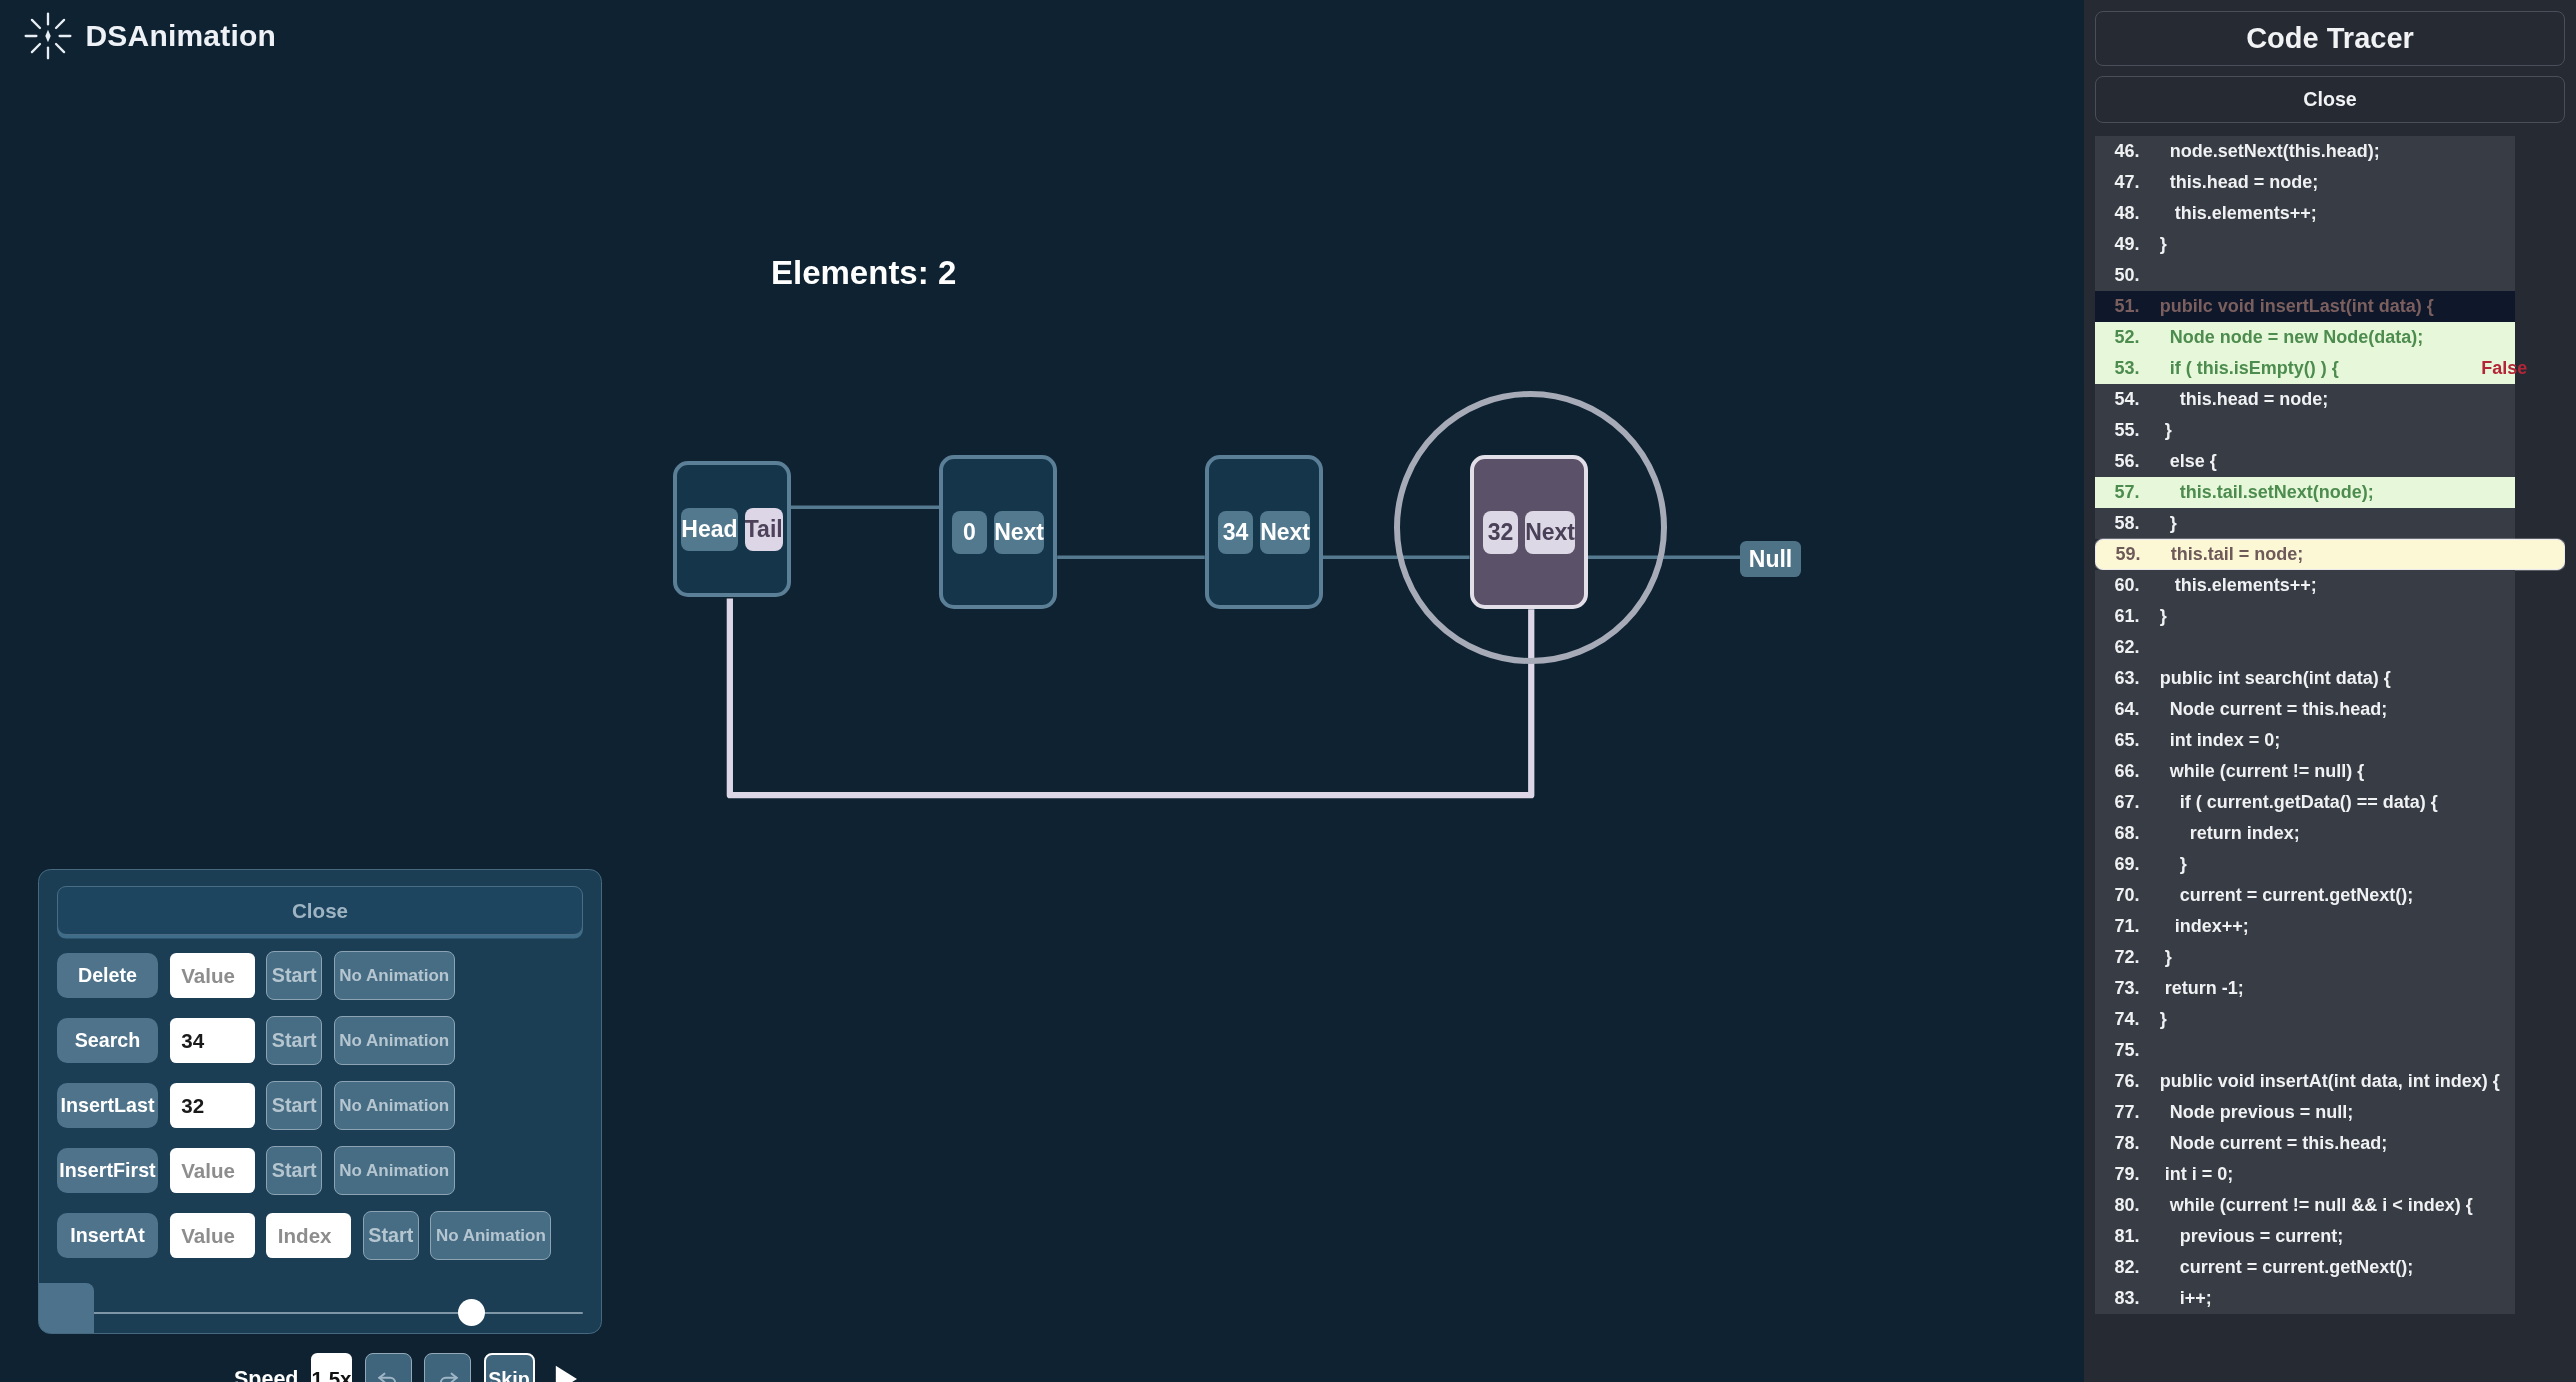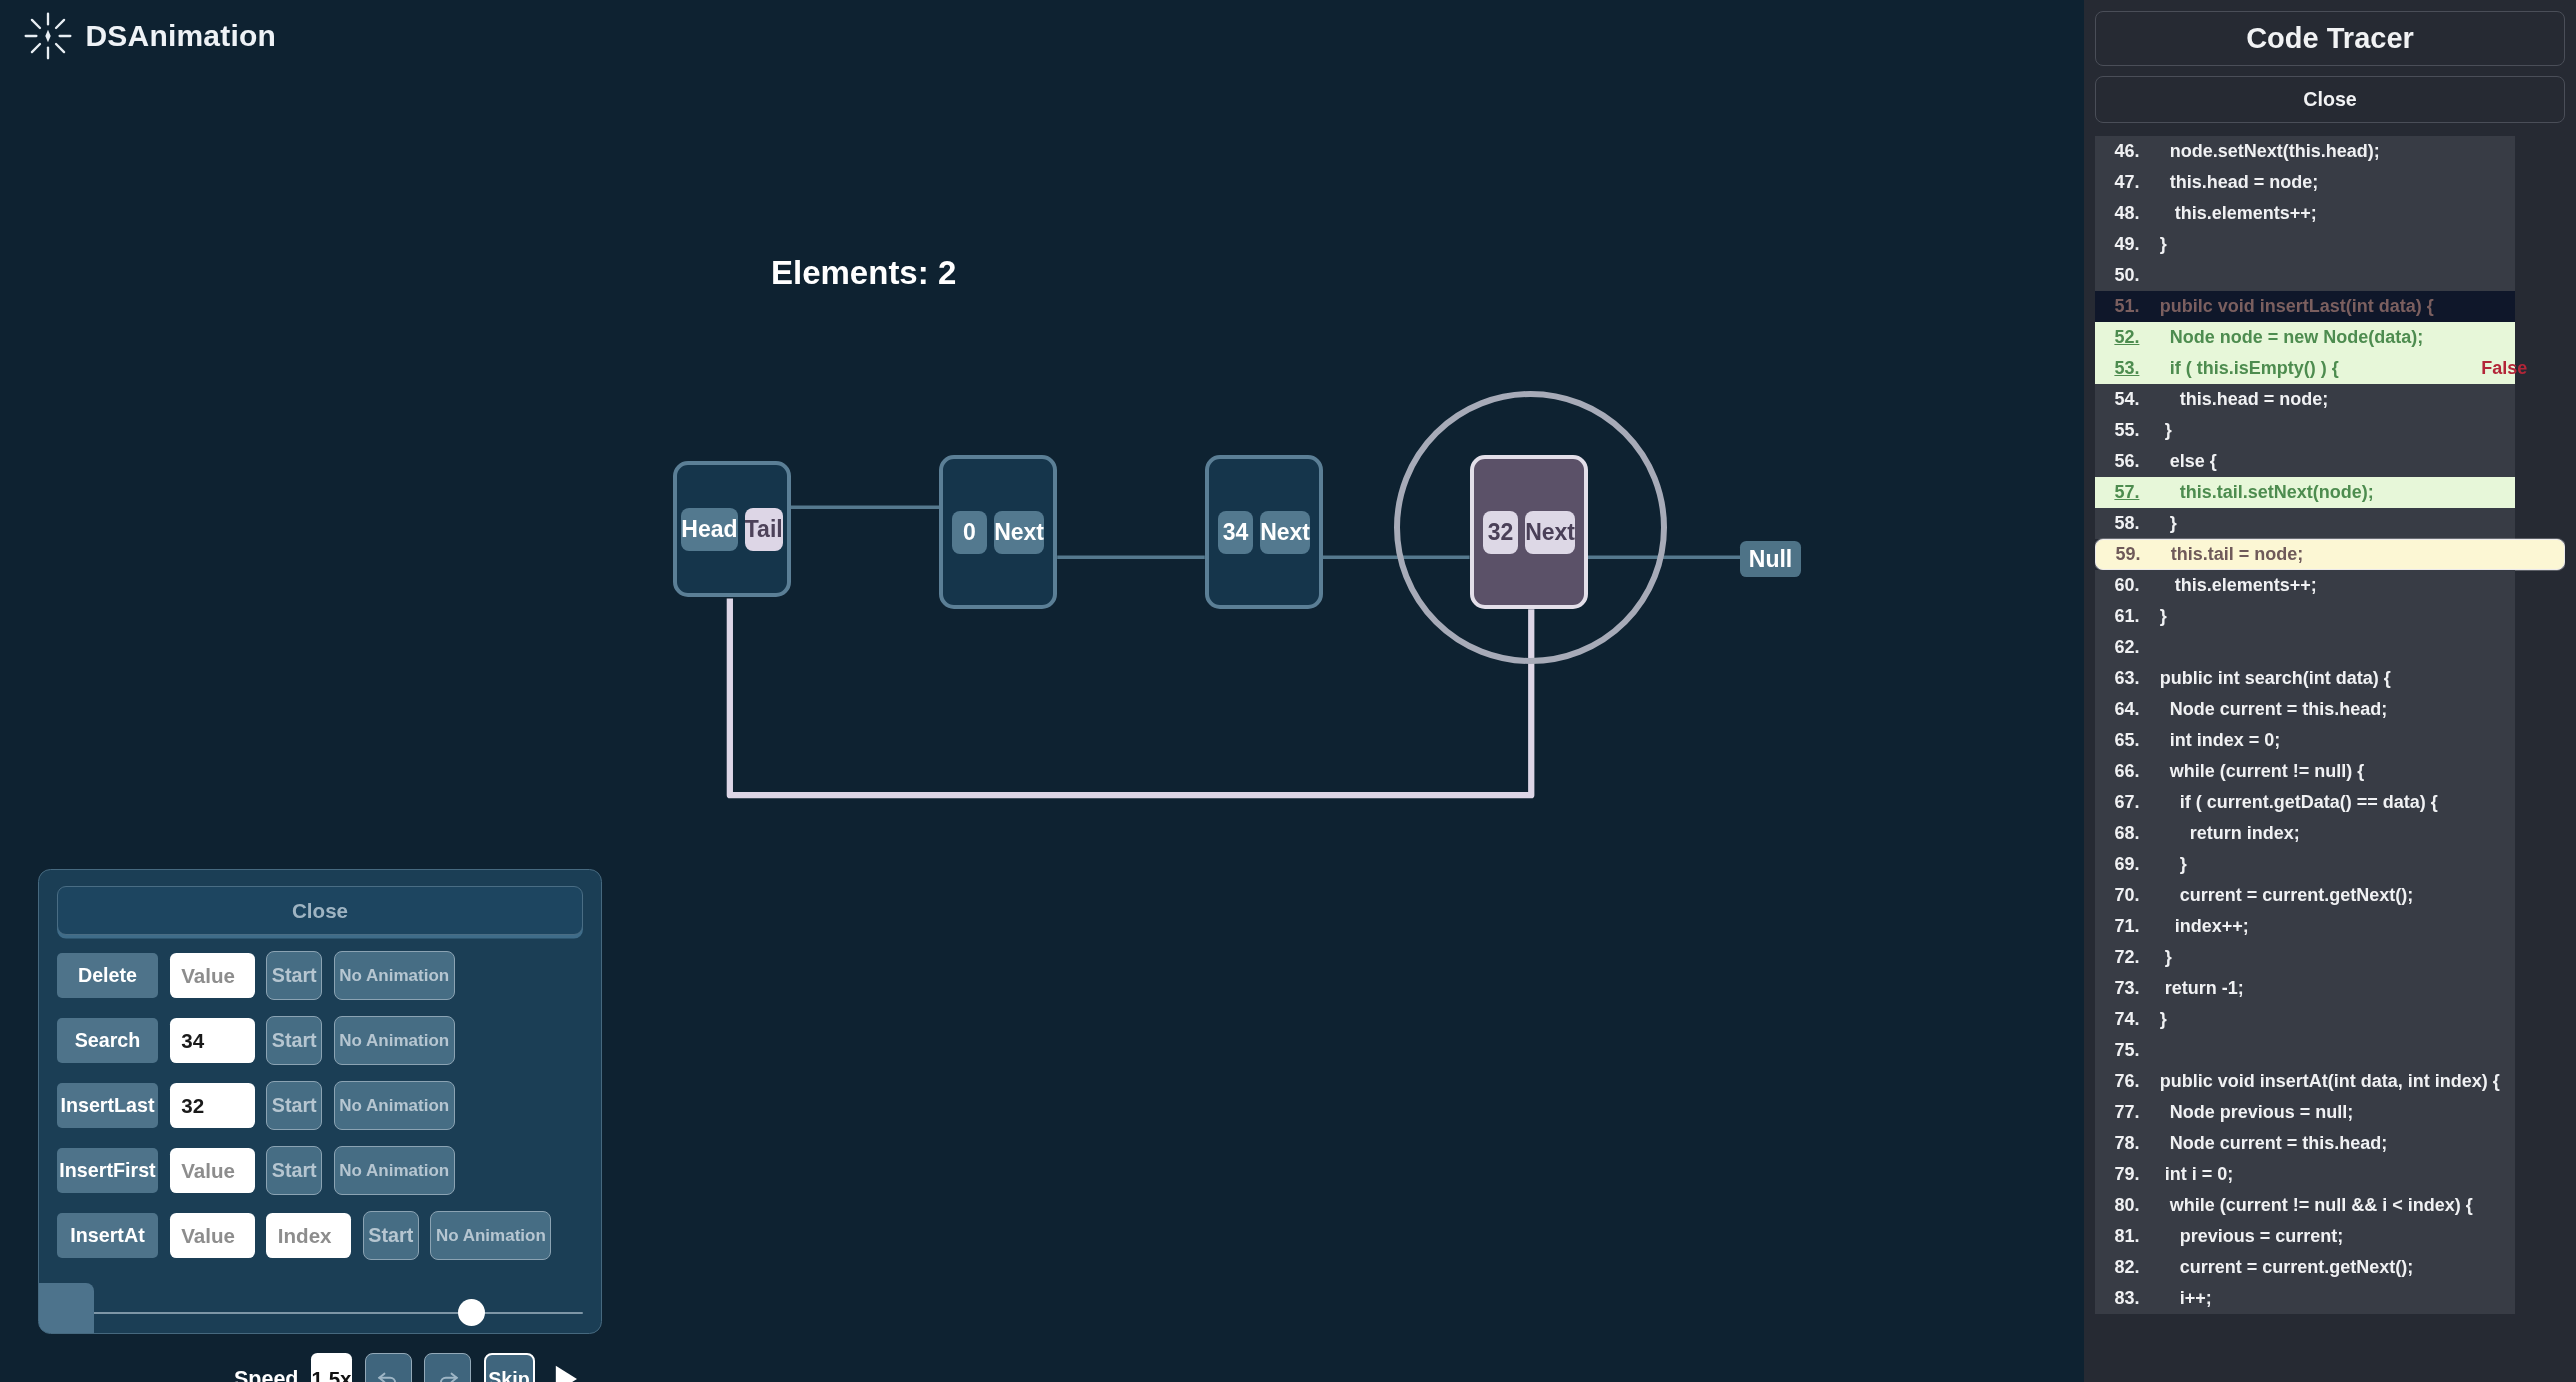--- a/index.html
+++ b/index.html
@@ -102,21 +102,21 @@
     display: flex; align-items: center; justify-content: center;
     box-shadow: 0 3.6px 0 #3f6c89;
     cursor: pointer;
   }
   .op-row {
     display: flex; align-items: center; gap: 11.6px;
     margin-top: 16px;
   }
   .op-btn {
     width: 101px; height: 45px;
-    background: #4e738a; border: none; border-radius: 5px;
+    background: #4e738a; border: none; border-radius: 10px;
     color: #ffffff; font-size: 19.7px; font-weight: bold;
     display: flex; align-items: center; justify-content: center;
     cursor: pointer;
   }
   .op-input {
     width: 85px; height: 45px;
     background: #ffffff; border: none; border-radius: 6.3px;
     color: #1a1a1a; font-size: 20.6px; font-weight: bold;
     padding: 0 11.6px;
     font-family: "Liberation Sans", sans-serif;
@@ -250,21 +250,21 @@
   .code-line .lineno {
     width: 55px; flex: 0 0 55px;
     text-align: left; padding-left: 19.7px;
   }
   .code-line .code-text { flex: 1 1 auto; }
   .code-line .ret {
     position: absolute; right: -12.5px;
     color: #b32638; font-weight: bold;
   }
   .code-line.executed { background: #e7f7d9; color: #4d8c4f; }
-  .code-line.executed .lineno { color: #4d8c4f; text-decoration: underline; }
+  .code-line.executed .lineno { color: #4d8c4f; }
   .code-line.executing { background: #0f172a; color: #7b5f5f; }
   .code-line.executing .lineno { color: #7b5f5f; }
   .code-line.current {
     background: #fcf7d4; color: #6f5a5a;
     width: 470px;
     border: 1.8px solid #eceaea;
     border-radius: 8px;
     box-shadow: 0 0 0 0.9px rgba(255,255,255,.25);
   }
   .code-line.current .lineno { color: #6f5a5a; }

